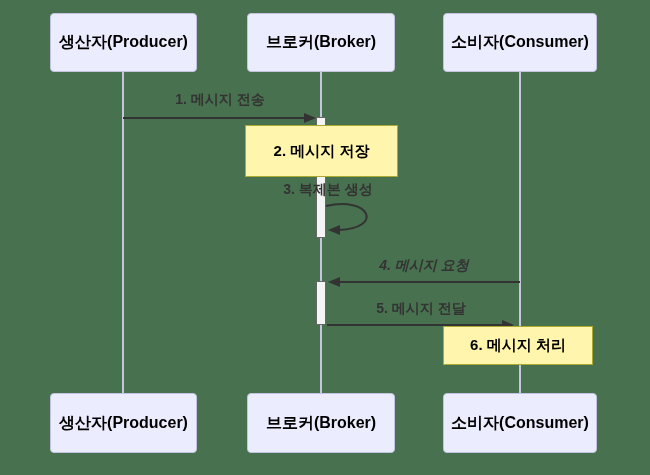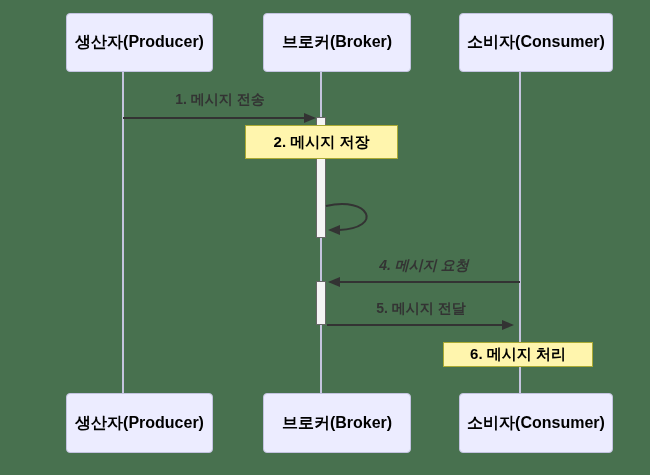--- a/index.html
+++ b/index.html
@@ -10,21 +10,20 @@
     overflow:hidden;
   }
   .actor-box {
     position:absolute; height:59px; box-sizing:border-box;
     background:var(--actor-fill,#ECECFF);
     border:1px solid var(--actor-border,#C3C3E0);
     border-radius:4px;
     display:flex; align-items:center; justify-content:center;
     font-size:16px; font-weight:600; color:var(--actor-text,#000);
     z-index:7;
-    margin-left:16px;
   }
   .lifeline {
     position:absolute; width:2px; top:72px; height:321px;
     background:var(--lifeline,#C5C5DE); z-index:1;
   }
   .activation {
     position:absolute; width:10px; box-sizing:border-box;
     background:var(--activation-fill,#F4F4F4);
     border:1px solid var(--activation-border,#666);
     z-index:3;
@@ -67,25 +66,26 @@
     <polygon class="msg-head" points="328,230 340,225 340,235"></polygon>
 
     <line class="msg-line" x1="520" y1="282" x2="339" y2="282"></line>
     <polygon class="msg-head" points="328,282 340,277 340,287"></polygon>
 
     <line class="msg-line" x1="327" y1="325" x2="503" y2="325"></line>
     <polygon class="msg-head" points="514,325 502,320 502,330"></polygon>
   </svg>
 
   <div class="msg-label" style="left:220px; top:91px;">1. 메시지 전송</div>
+  <div class="msg-label" style="left:328px; top:181px;">3. 복제본 생성</div>
   <div class="msg-label" style="left:424px; top:257px;font-style:italic;">4. 메시지 요청</div>
   <div class="msg-label" style="left:421px; top:300px;text-align:center;">5. 메시지 전달</div>
 
-  <div class="note" style="left:245px; top:125px; width:153px; height:34px;">2. 메시지 저장</div>
-  <div class="note" style="left:443px; top:342px; width:150px; height:25px;">6. 메시지 처리</div>
+  <div class="note" style="left:245px; top:125px; width:153px; height:52px;">2. 메시지 저장</div>
+  <div class="note" style="left:443px; top:326px; width:150px; height:39px;">6. 메시지 처리</div>
 
   <div class="actor-box" style="left:50px;  top:13px; width:147px;">
     <span>생산자(Producer)</span>
   </div>
   <div class="actor-box" style="left:247px; top:13px; width:148px;">
     <span>브로커(Broker)</span>
   </div>
   <div class="actor-box" style="left:443px; top:13px; width:154px;">
     <span>소비자(Consumer)</span>
   </div>

